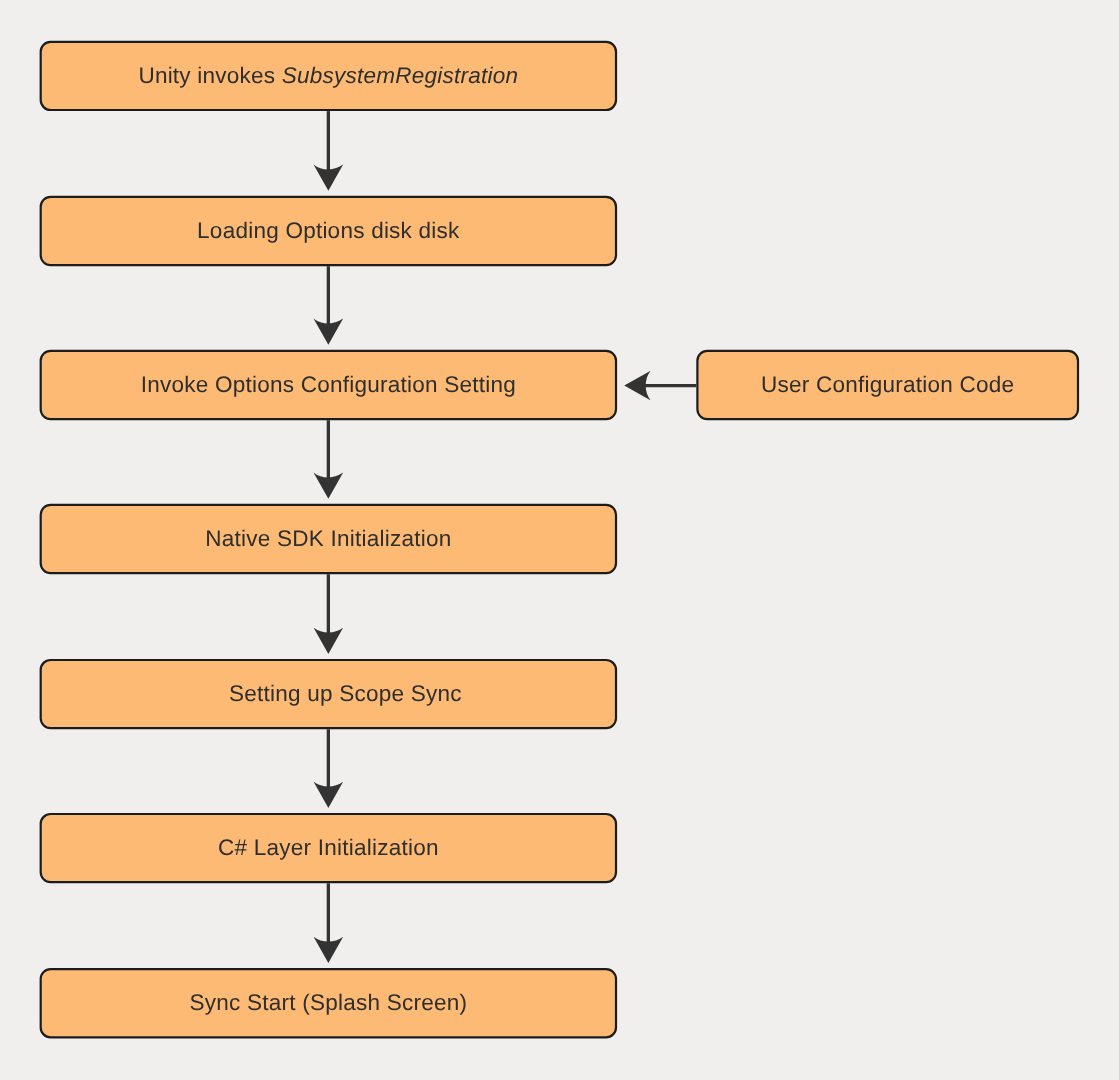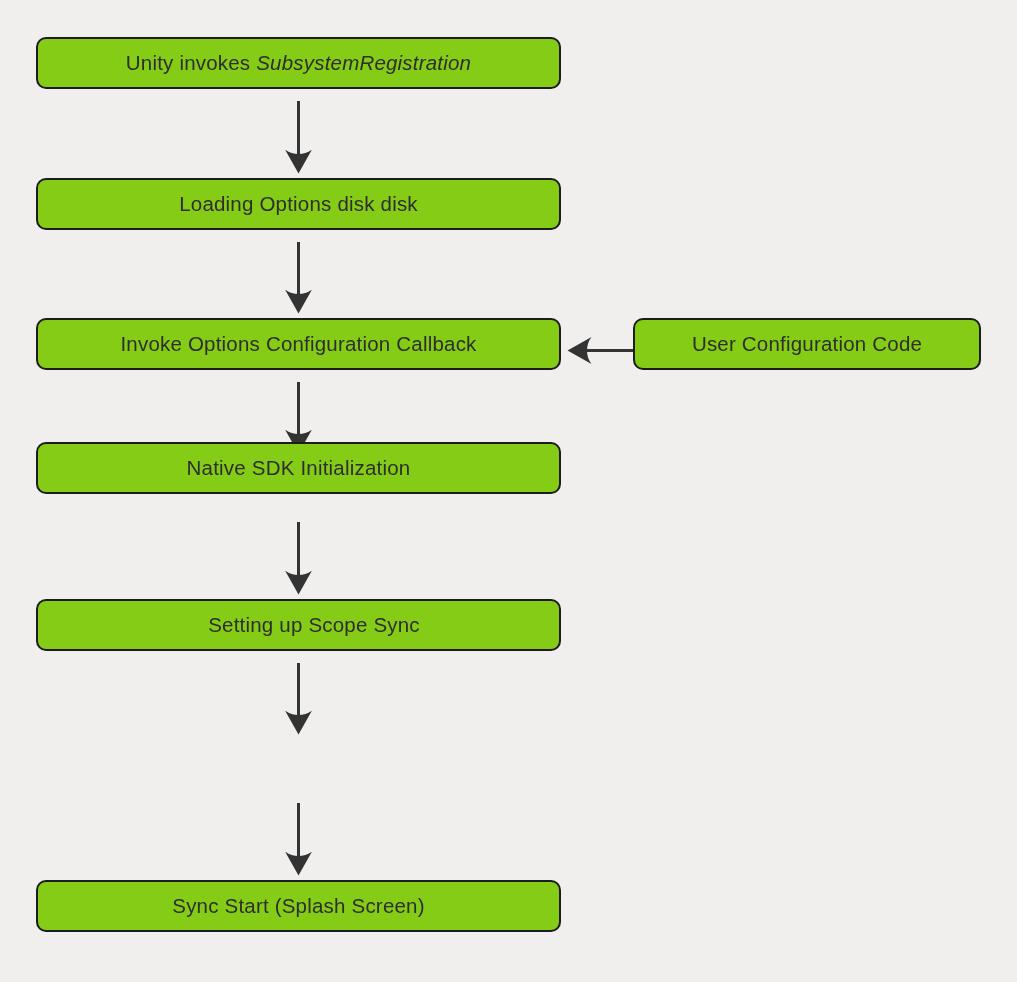--- a/index.html
+++ b/index.html
@@ -19,40 +19,40 @@
     position: absolute;
     left: 0;
     top: 0;
     width: 1017px;
     height: 982px;
     pointer-events: none;
   }
   .node {
     position: absolute;
     box-sizing: border-box;
-    height: 52px;
-    background: #84cc16;
+    height: 64px;
+    background: #fdba74;
     border: 2.5px solid #1c1c1c;
     border-radius: 10px;
     display: flex;
     align-items: center;
     justify-content: center;
     text-align: center;
     font-size: 20.5px;
     color: #2e2e2e;
     letter-spacing: 0.2px;
     padding: 0 14px;
   }
   .node.main { left: 36px; width: 525px; }
   .node.side { left: 633px; width: 348px; }
   .node em { font-style: italic; }
   .n1 { top: 37px; }
   .n2 { top: 178px; }
   .n3 { top: 318px; }
-  .n4 { top: 442px; }
+  .n4 { top: 458px; }
   .n5 { top: 599px; padding-left: 45px; }
   .n6 { top: 739px; }
   .n7 { top: 880px; }
   .nside { top: 318px; }
 </style>
 </head>
 <body>
 
 <div class="canvas">
 
@@ -75,31 +75,34 @@
 
   <div class="node main n1">
     <span><span>Unity invokes </span><em>SubsystemRegistration</em></span>
   </div>
 
   <div class="node main n2">
     <span>Loading Options disk disk</span>
   </div>
 
   <div class="node main n3">
-    <span>Invoke Options Configuration Callback</span>
+    <span>Invoke Options Configuration Setting</span>
   </div>
 
   <div class="node main n4">
     <span>Native SDK Initialization</span>
   </div>
 
   <div class="node main n5">
     <span>Setting up Scope Sync</span>
   </div>
 
+  <div class="node main n6">
+    <span>C# Layer Initialization</span>
+  </div>
 
   <div class="node main n7">
     <span>Sync Start (Splash Screen)</span>
   </div>
 
   <div class="node side nside">
     <span>User Configuration Code</span>
   </div>
 
 </div>

